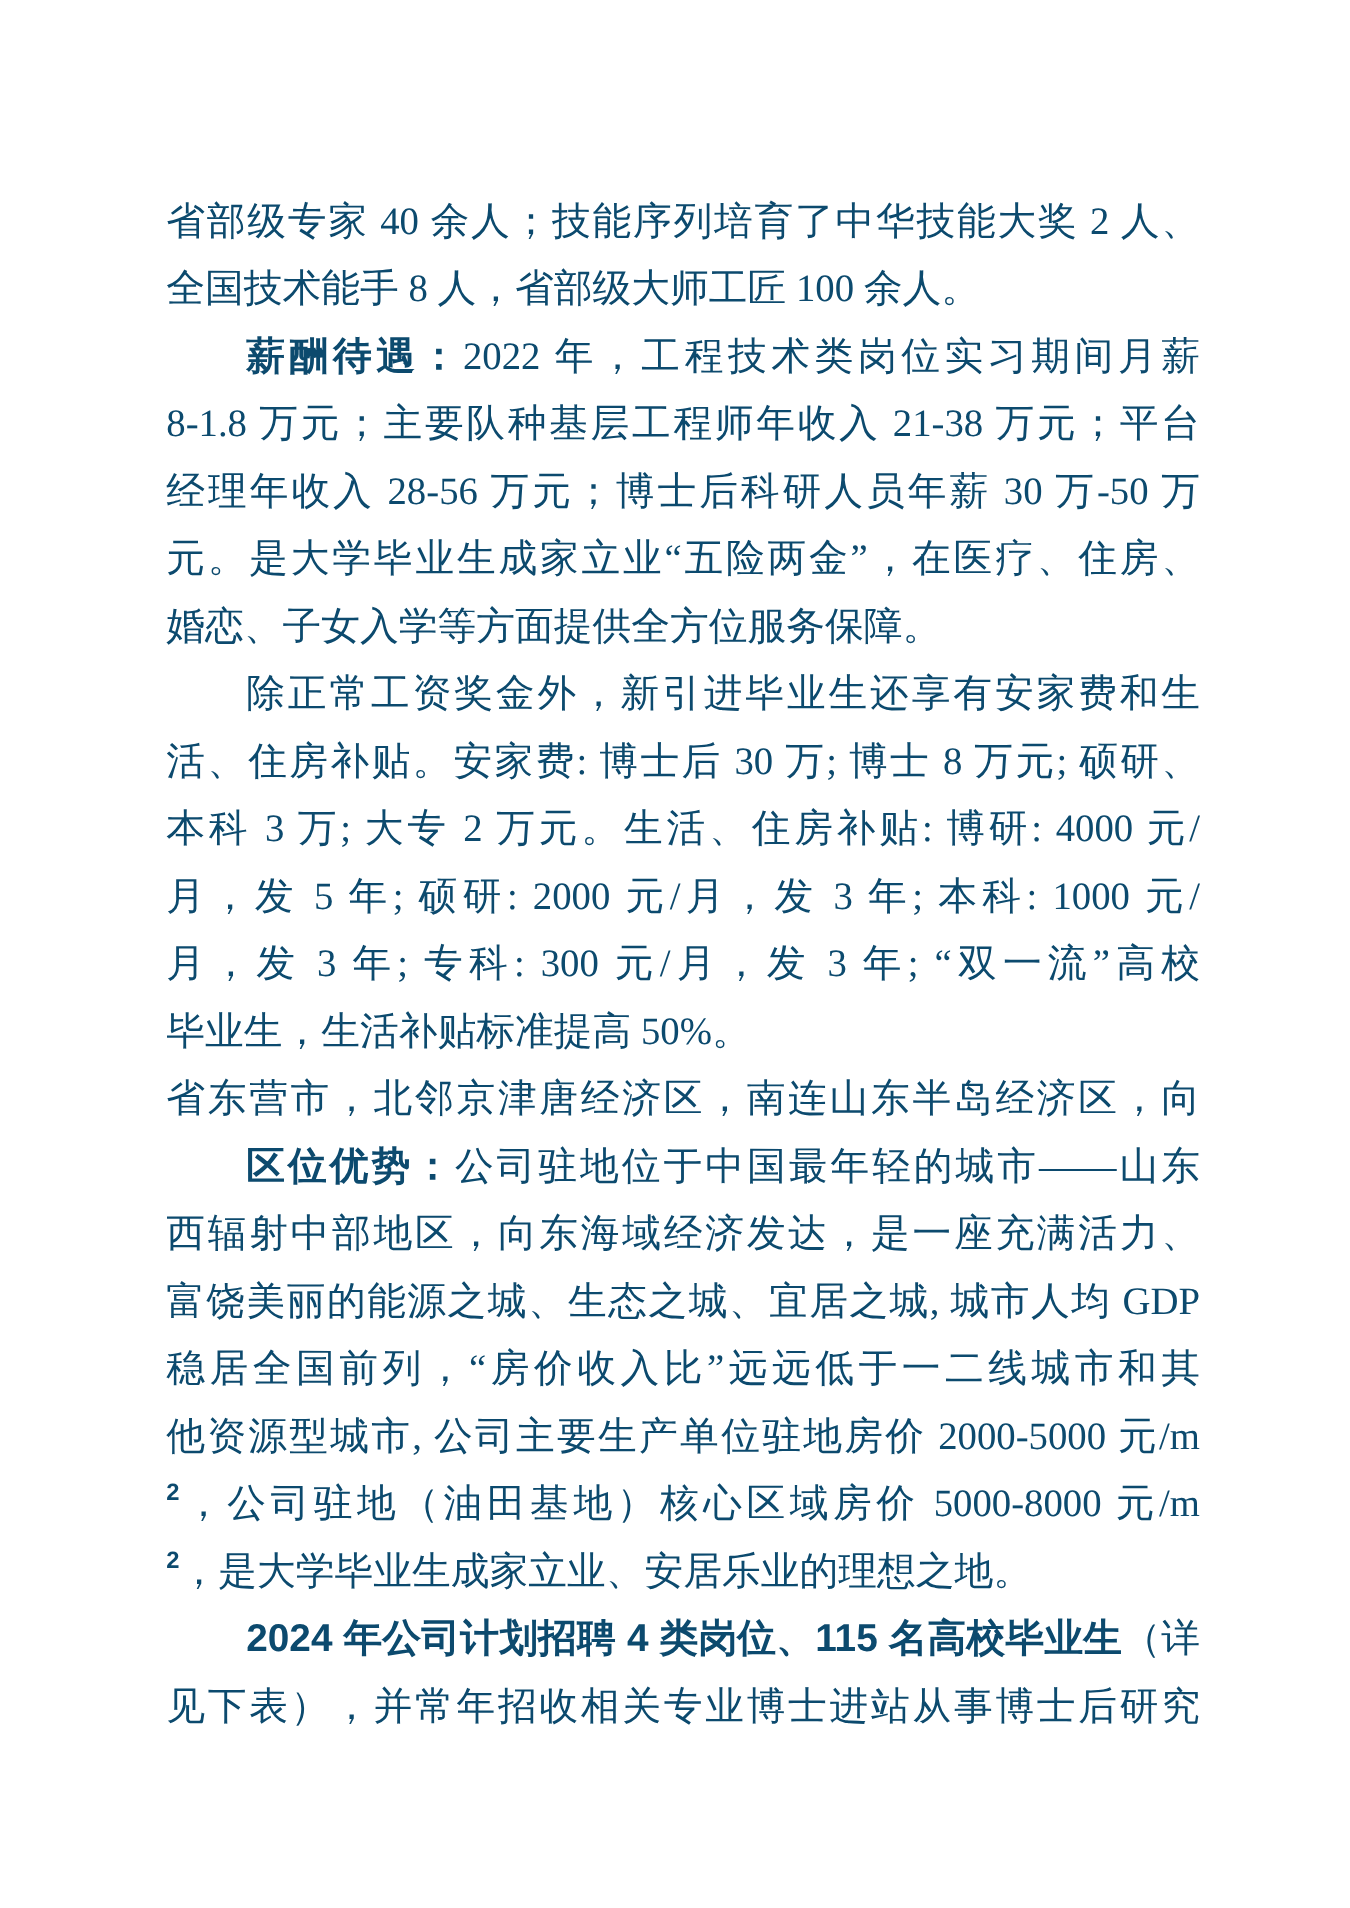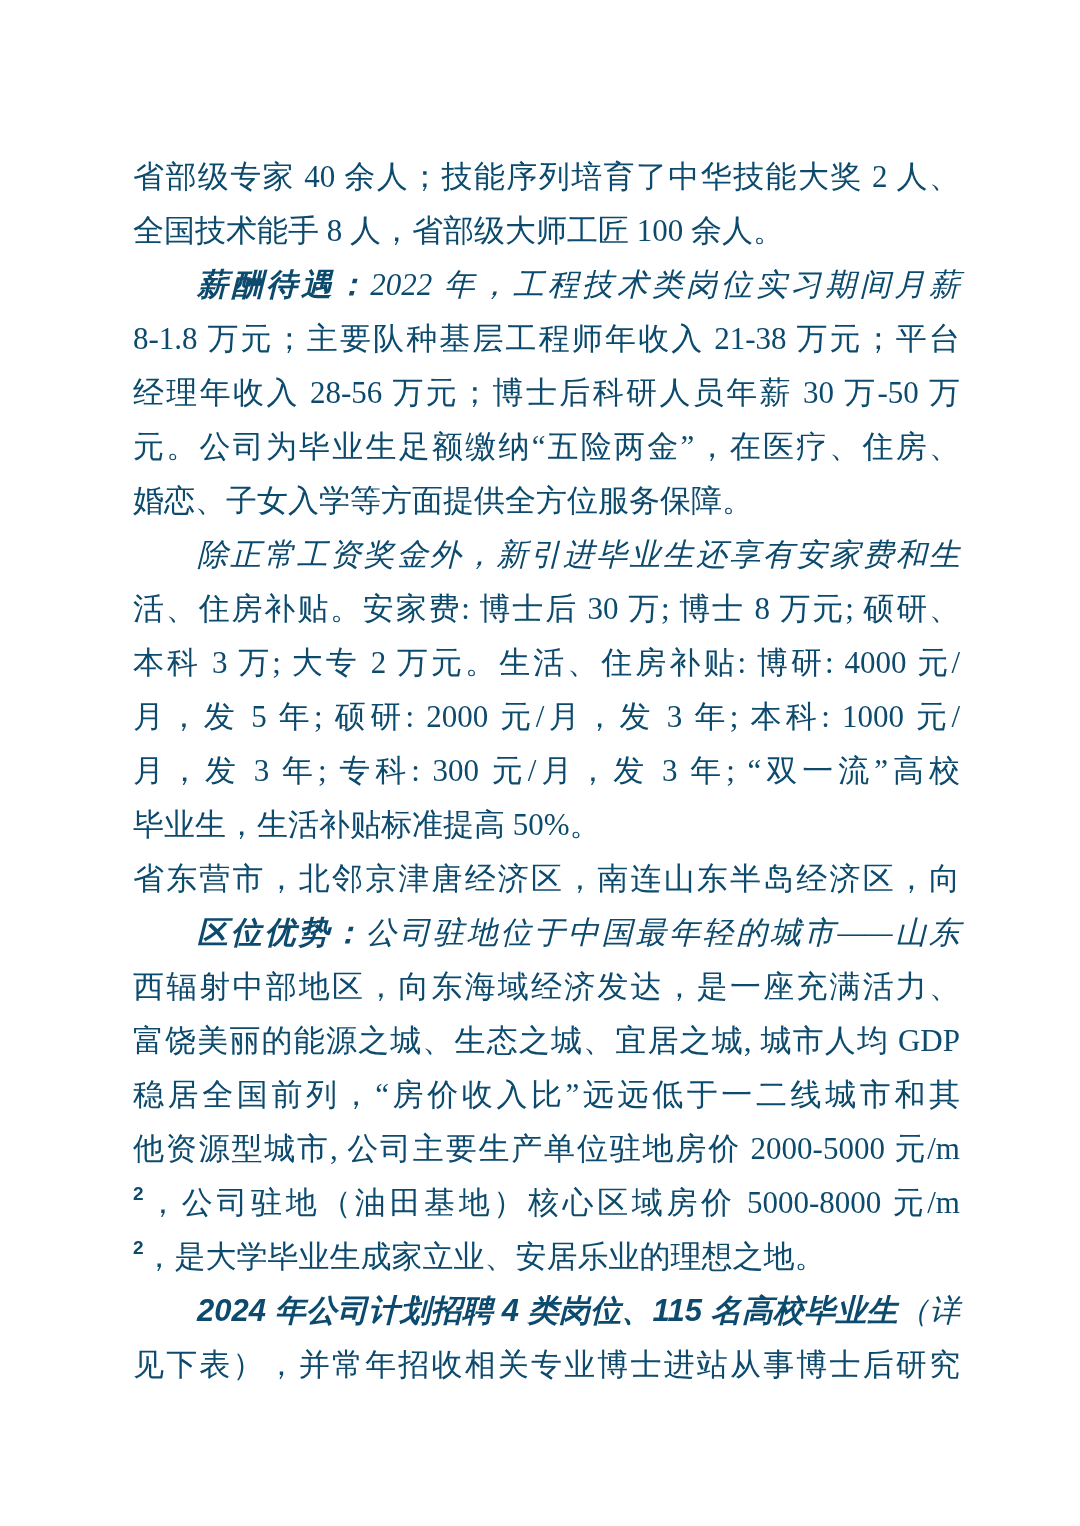--- a/index.html
+++ b/index.html
@@ -29,21 +29,20 @@
     text-align: justify;
     text-align-last: justify;
     white-space: normal;
   }
   .line.plain {
     text-align: right;
     text-align-last: left;
   }
   .line.indent {
     text-indent: 64px;
-    font-style: italic;
   }
   .bold {
     font-weight: 700;
     font-family: "Liberation Sans", "DejaVu Sans", sans-serif;
   }
   .sup {
     font-size: 19px;
     font-weight: 700;
     vertical-align: 13px;
     line-height: 0;
@@ -53,21 +52,21 @@
 </head>
 <body>
 
 <div class="page">
   <div class="text-block" id="lines-container">
       <div class="line"><span>省部级专家 40 余人；技能序列培育了中华技能大奖 2 人、</span></div>
       <div class="line plain"><span>全国技术能手 8 人，省部级大师工匠 100 余人。</span></div>
       <div class="line indent"><span class="bold">薪酬待遇：</span><span>2022 年，工程技术类岗位实习期间月薪</span></div>
       <div class="line"><span>8-1.8 万元；主要队种基层工程师年收入 21-38 万元；平台</span></div>
       <div class="line"><span>经理年收入 28-56 万元；博士后科研人员年薪 30 万-50 万</span></div>
-      <div class="line"><span>元。公司为毕业生足额缴纳“五险两金”，在医疗、住房、</span></div>
+      <div class="line"><span>元。是大学毕业生成家立业“五险两金”，在医疗、住房、</span></div>
       <div class="line plain"><span>婚恋、子女入学等方面提供全方位服务保障。</span></div>
       <div class="line indent"><span>除正常工资奖金外，新引进毕业生还享有安家费和生</span></div>
       <div class="line"><span>活、住房补贴。安家费: 博士后 30 万; 博士 8 万元; 硕研、</span></div>
       <div class="line"><span>本科 3 万; 大专 2 万元。生活、住房补贴: 博研: 4000 元/</span></div>
       <div class="line"><span>月，发 5 年; 硕研: 2000 元/月，发 3 年; 本科: 1000 元/</span></div>
       <div class="line"><span>月，发 3 年; 专科: 300 元/月，发 3 年; “双一流”高校</span></div>
       <div class="line plain"><span>毕业生，生活补贴标准提高 50%。</span></div>
       <div class="line"><span>省东营市，北邻京津唐经济区，南连山东半岛经济区，向</span></div>
       <div class="line indent"><span class="bold">区位优势：</span><span>公司驻地位于中国最年轻的城市——山东</span></div>
       <div class="line"><span>西辐射中部地区，向东海域经济发达，是一座充满活力、</span></div>

